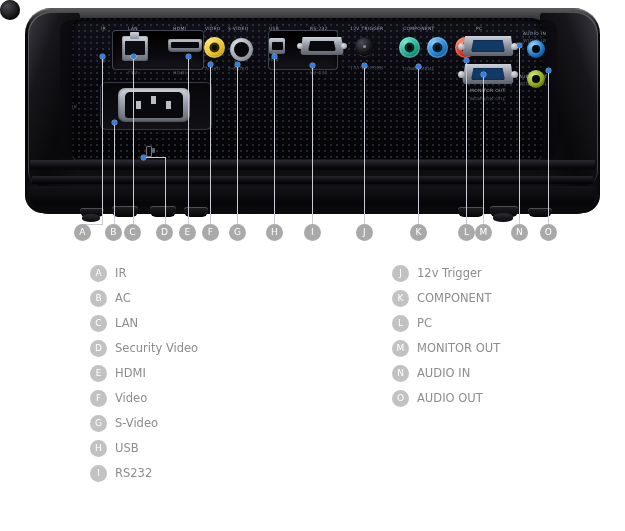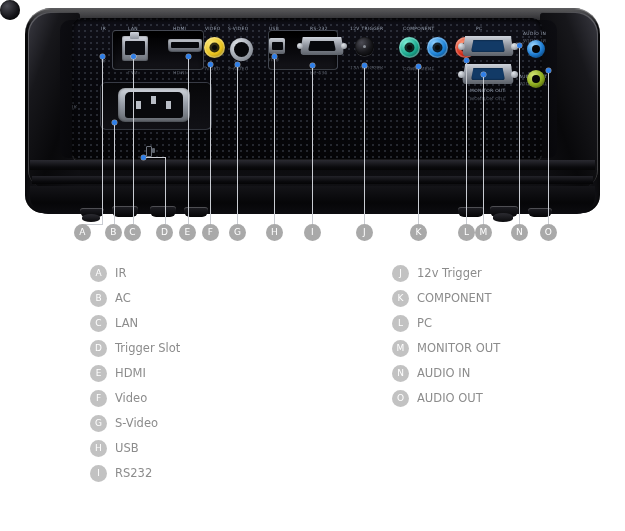--- a/index.html
+++ b/index.html
@@ -408,21 +408,21 @@
       <div class="lg-row">
         <div class="lg-dot">B</div>
         <div class="lg-txt">AC</div>
       </div>
       <div class="lg-row">
         <div class="lg-dot">C</div>
         <div class="lg-txt">LAN</div>
       </div>
       <div class="lg-row">
         <div class="lg-dot">D</div>
-        <div class="lg-txt">Trigger Slot</div>
+        <div class="lg-txt">Security Video</div>
       </div>
       <div class="lg-row">
         <div class="lg-dot">E</div>
         <div class="lg-txt">HDMI</div>
       </div>
       <div class="lg-row">
         <div class="lg-dot">F</div>
         <div class="lg-txt">Video</div>
       </div>
       <div class="lg-row">

